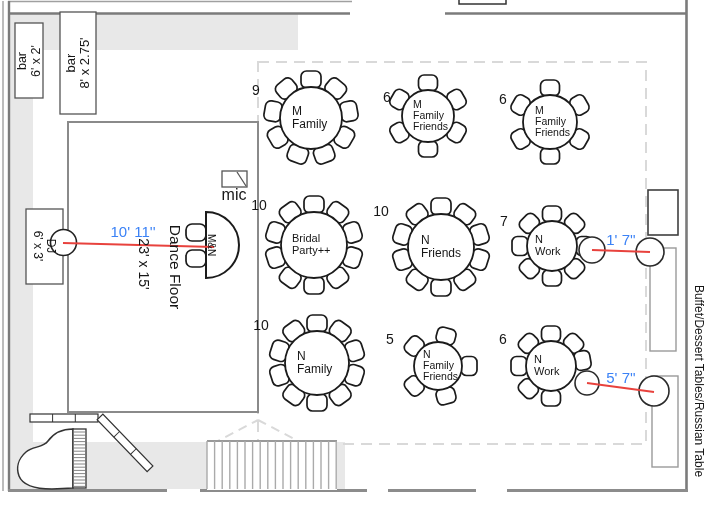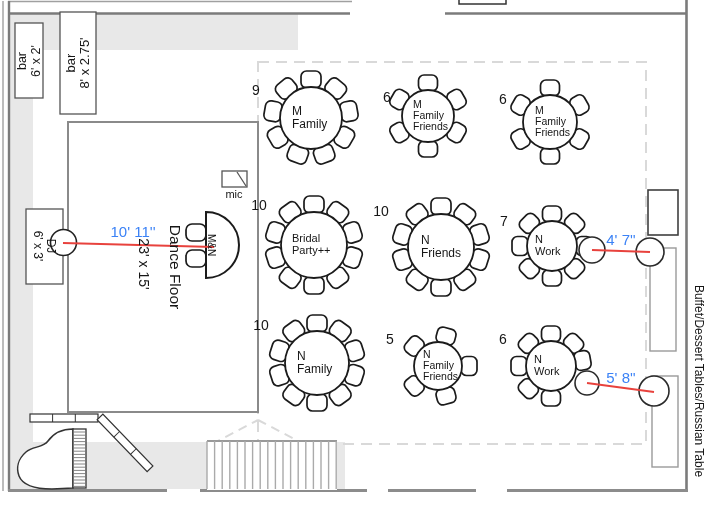--- a/index.html
+++ b/index.html
@@ -215,23 +215,23 @@
   <div class="lbl ccw" style="left:29px;top:61px;font-size:12.5px;">bar
 6' x 2'</div>
   <div class="lbl ccw" style="left:78px;top:63px;font-size:13px;">bar
 8' x 2.75'</div>
   <div class="lbl cw" style="left:44px;top:246px;font-size:12px;">DJ
 6' x 3'</div>
   <div class="lbl center meas" style="left:133px;top:232px;">10' 11''</div>
   <div class="lbl cw" style="left:143px;top:264px;font-size:14px;">23' x 15'</div>
   <div class="lbl cw" style="left:175px;top:267px;font-size:15.5px;">Dance Floor</div>
   <div class="lbl cw" style="left:211px;top:245px;font-size:10px;">M&amp;N</div>
-  <div class="lbl center" style="left:234px;top:195px;font-size:11px;">mic</div>
-  <div class="lbl center meas" style="left:621px;top:240px;">4' 7''</div>
-  <div class="lbl center meas" style="left:621px;top:378px;">5' 8''</div>
+  <div class="lbl center" style="left:234px;top:195px;font-size:16px;">mic</div>
+  <div class="lbl center meas" style="left:621px;top:240px;">1' 7''</div>
+  <div class="lbl center meas" style="left:621px;top:378px;">5' 7''</div>
   <div class="lbl cw" style="left:699px;top:381px;font-size:12px;white-space:nowrap;">Buffet/Dessert Tables/Russian Table</div>
   <div id="table-labels">
       <div class="lbl center count" style="left: 256px; top: 91px;">9</div>
       <div class="lbl vmid" style="left: 292px; top: 118px; font-size: 12px; line-height: 1.05;">M
 Family</div>
       <div class="lbl center count" style="left: 387px; top: 98px;">6</div>
       <div class="lbl vmid" style="left: 413px; top: 116px; font-size: 10.5px; line-height: 1.05;">M
 Family
 Friends</div>
       <div class="lbl center count" style="left: 503px; top: 100px;">6</div>

